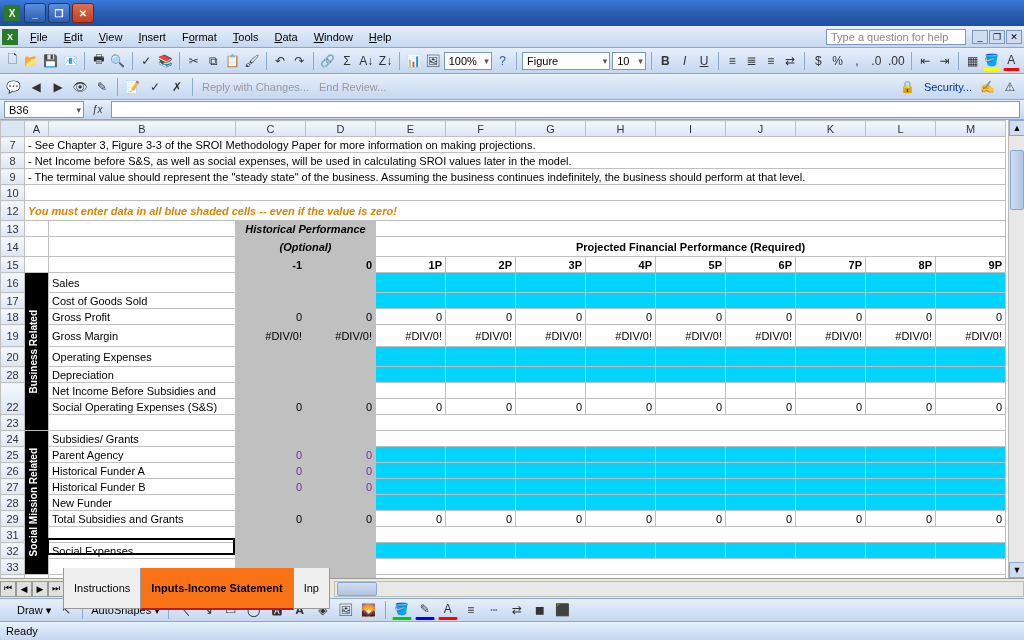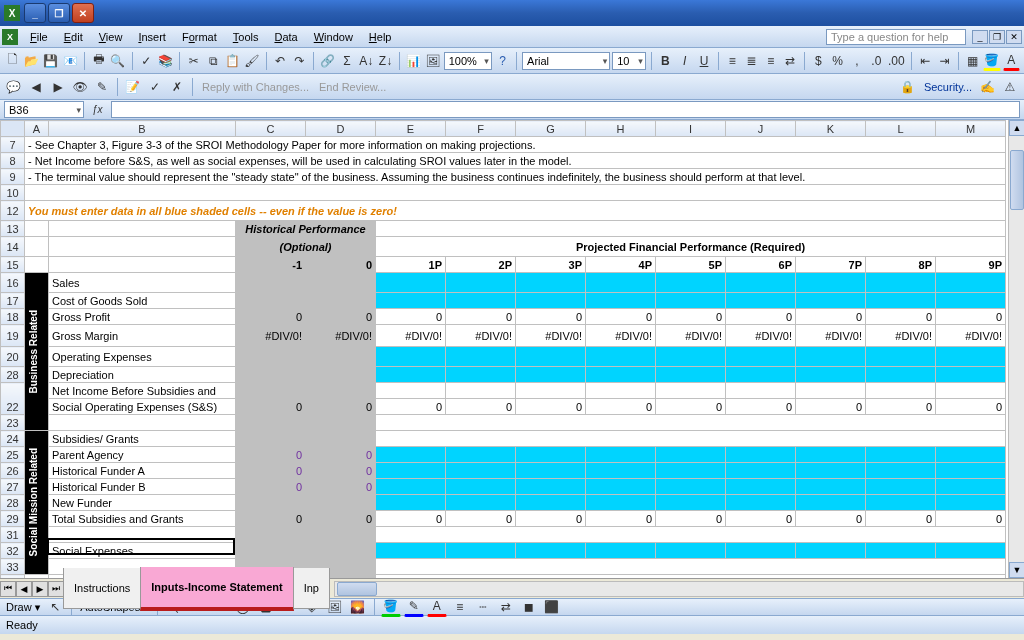--- a/index.html
+++ b/index.html
@@ -64,26 +64,26 @@
   
   .vscroll { position:absolute; right:0; top:0; width:16px; height:100%; background:#e8e8e8; border-left:1px solid #bbb;}
   .vscroll .thumb { position:absolute; left:1px; width:14px; top:30px; height:60px; background:linear-gradient(to right,#d0dcf0,#b0c4e0); border:1px solid #8aa9d0; border-radius:2px;}
   .vscroll .arr { position:absolute; left:0; width:16px; height:16px; background:#d0dcf0; border:1px solid #8aa9d0; font-size:9px; display:flex;align-items:center;justify-content:center;}
   
   
   .tabstrip { height: 20px; background: #ece9d8; display: flex; align-items: center; border-top: 1px solid #999; }
   .tabstrip .nav { display:flex; }
   .tabstrip .nav-btn { width:16px;height:16px;border:1px solid #999;background:#e0e0e0;font-size:9px;display:flex;align-items:center;justify-content:center;}
   .tabstrip .tab { padding: 14px 10px; border: 1px solid #999; border-top: none; margin-left: -1px; background: #f0f0f0; font-size: 11px; position:relative; }
-  .tabstrip .tab.active { background: #f9a8d4; font-weight: bold; border-bottom: 4px solid #b91c1c; }
+  .tabstrip .tab.active { background: #f97316; font-weight: bold; border-bottom: 2px solid #b91c1c; }
   .tabstrip .hscroll { flex:1; height:16px; background:#e8e8e8; border:1px solid #bbb; margin-left:4px; position:relative;}
   .tabstrip .hscroll .thumb{position:absolute;top:0;left:2px;width:40px;height:14px;background:linear-gradient(to bottom,#d0dcf0,#b0c4e0);border:1px solid #8aa9d0;border-radius:2px;}
   
   
-  .drawbar { height:18px; background: linear-gradient(to bottom,#e7f0fb,#c5d7ef); display:flex; align-items:center; padding:0 4px; gap:3px; border-top:1px solid #8aa9d0; border-bottom:1px solid #8aa9d0; font-size:11px; }
+  .drawbar { height:24px; background: linear-gradient(to bottom,#e7f0fb,#c5d7ef); display:flex; align-items:center; padding:0 15px; gap:3px; border-top:1px solid #8aa9d0; border-bottom:1px solid #8aa9d0; font-size:11px; }
   .drawbar .lbl { padding:0 2px; }
   
   
   .statusbar { height: 18px; background: linear-gradient(to bottom,#e7f0fb,#c5d7ef); display: flex; align-items: center; padding: 0 6px; font-size: 11px; }
 </style>
 </head>
 <body>
 
 <div class="titlebar">
   <div class="app-icon">X</div>
@@ -136,21 +136,21 @@
   <div class="tb-btn">🔗</div>
   <div class="tb-btn">Σ</div>
   <div class="tb-btn">A↓</div>
   <div class="tb-btn">Z↓</div>
   <div class="tb-sep"></div>
   <div class="tb-btn">📊</div>
   <div class="tb-btn">🖼</div>
   <div class="tb-combo" style="width:52px">100%</div>
   <div class="tb-btn" style="color:#2a5db0">?</div>
   <div class="tb-sep"></div>
-  <div class="tb-combo" style="width:100px">Arial</div>
+  <div class="tb-combo" style="width:100px">Figure</div>
   <div class="tb-combo" style="width:36px">10</div>
   <div class="tb-sep"></div>
   <div class="tb-btn bold" style="font-weight:bold">B</div>
   <div class="tb-btn" style="font-style:italic">I</div>
   <div class="tb-btn" style="text-decoration:underline">U</div>
   <div class="tb-sep"></div>
   <div class="tb-btn">≡</div>
   <div class="tb-btn">≣</div>
   <div class="tb-btn">≡</div>
   <div class="tb-btn">⇄</div>

